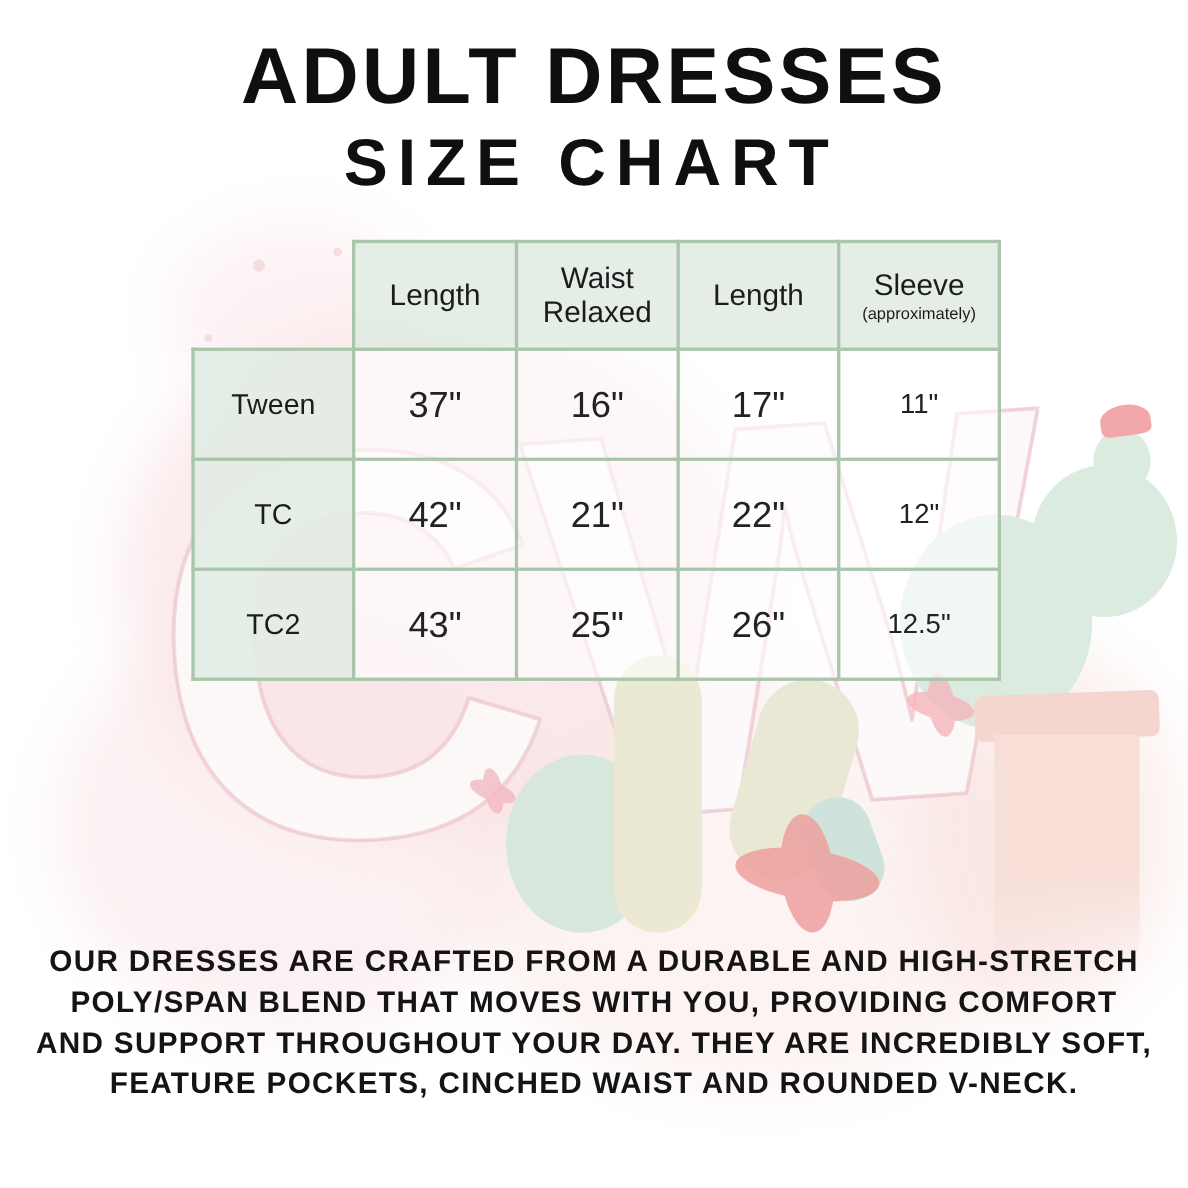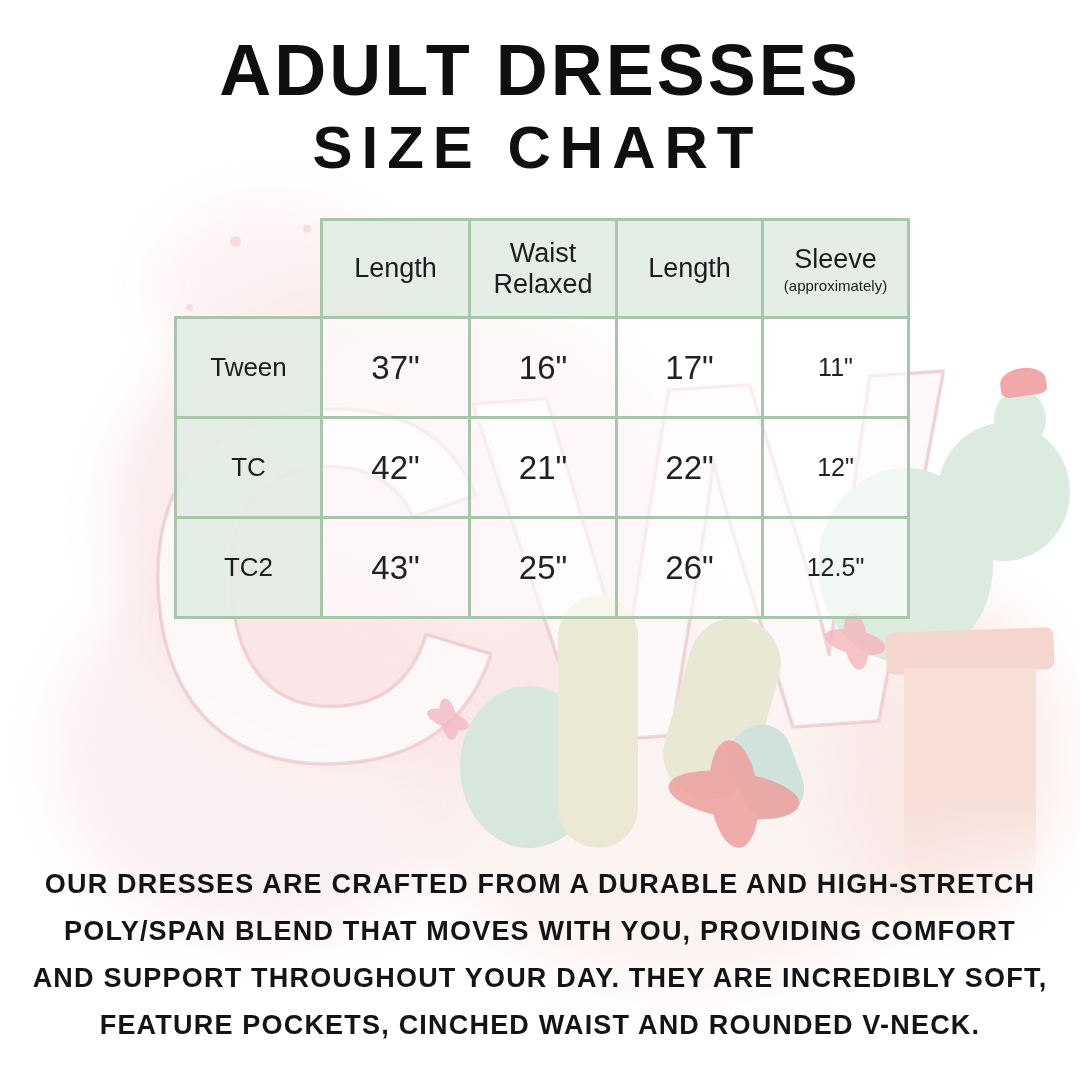--- a/index.html
+++ b/index.html
@@ -81,21 +81,21 @@
   .hlabel { font-size:27px; line-height:31px; color:#1c1c1c; }
   .hsub   { font-size:15px; line-height:17px; color:#1c1c1c; margin-top:2px;text-align:center; }
   .slabel { font-size:26px; color:#1c1c1c; }
   .value  { font-size:33px; color:#222222; }
   .value.small { font-size:25px; }
 
   
   .desc { position:absolute; top:856px; left:0; width:100%; text-align:center; z-index:2; }
   .desc .line {
     font-size:27px; line-height:37px; font-weight:700; letter-spacing:1.2px;
-    color:#141414; white-space:nowrap;margin-top:10px;
+    color:#141414; white-space:nowrap;
   }
 </style>
 </head>
 <body>
 
 <div class="canvas">
 
   <div class="bg" aria-hidden="true">
     <div class="wash w1"></div>
     <div class="wash w2"></div>

